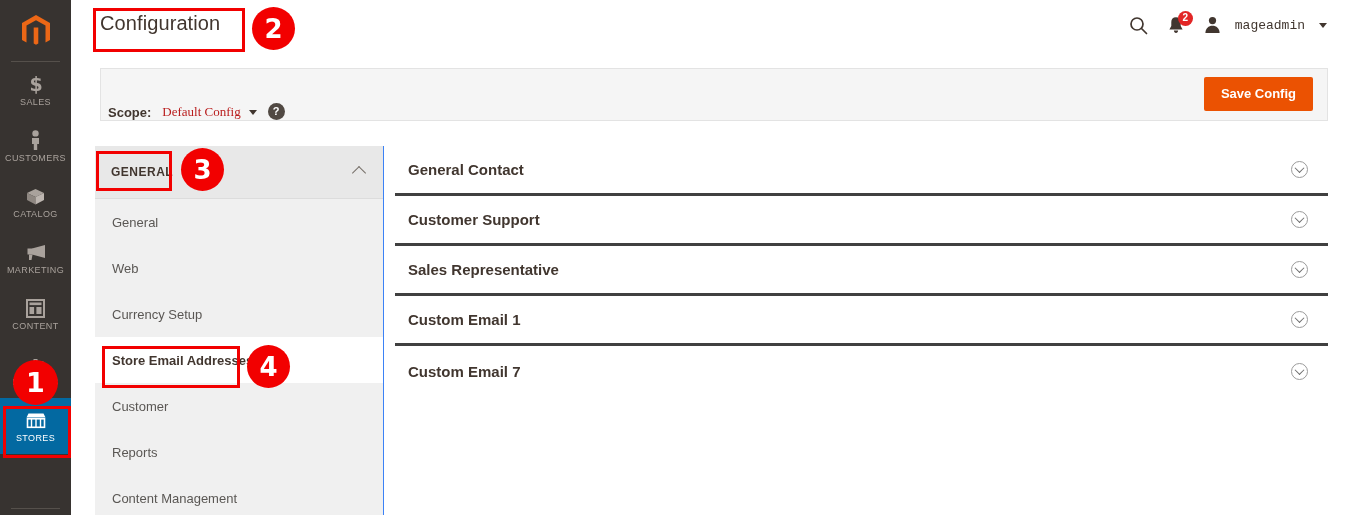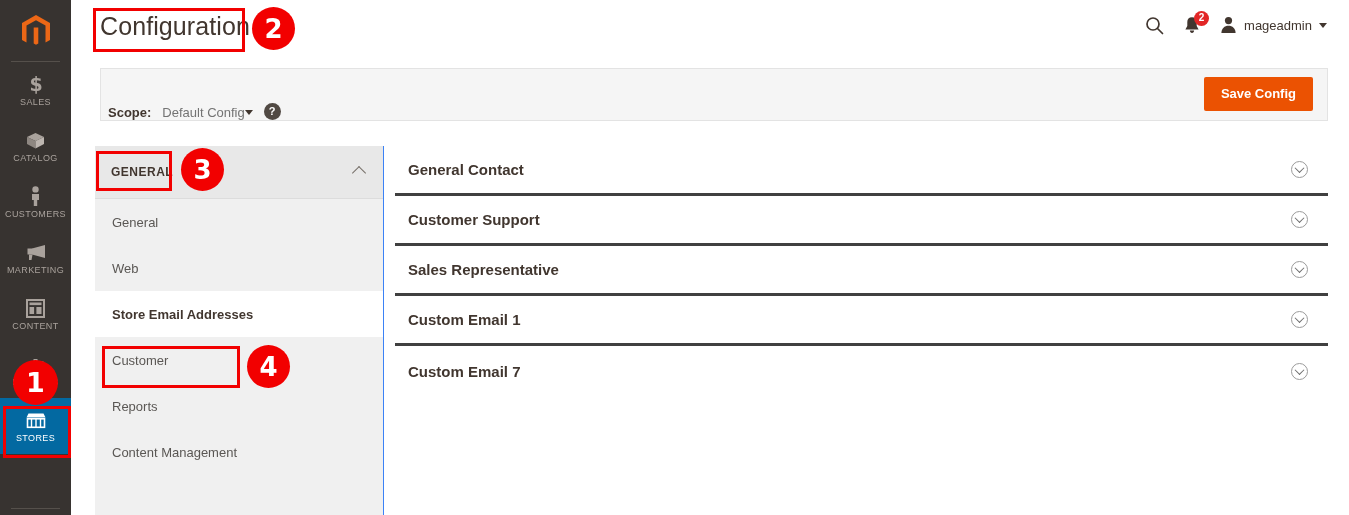--- a/index.html
+++ b/index.html
@@ -84,21 +84,21 @@
   .page-header {
     position: absolute;
     left: 71px; top: 0;
     width: 1278px;
     height: 62px;
     background: #ffffff;
   }
   .page-title {
     position: absolute;
     left: 29px; top: 12px;
-    font-size: 25px;
+    font-size: 20px;
     color: #41362f;
     font-weight: normal;
     letter-spacing: 0.1px;
     white-space: nowrap;
   }
   .header-right {
     position: absolute;
     right: 22px; top: 10px;
     display: flex;
     align-items: center;
@@ -125,22 +125,23 @@
     display: flex;
     align-items: center;
     justify-content: center;
     padding: 0 2px;
     box-sizing: border-box;
     line-height: 1;
   }
   .user-menu {
     display: flex;
     align-items: center;
-    gap: 7px;
-    cursor: pointer;
+    gap: 14px;
+    cursor: pointer;
+    font-family: Liberation Mono, monospace;
   }
   .user-name {
     font-size: 13px;
     color: #41362f;
   }
   .caret-down {
     width: 0; height: 0;
     border-left: 4px solid transparent;
     border-right: 4px solid transparent;
     border-top: 5px solid #41362f;
@@ -165,24 +166,25 @@
     gap: 11px;
   }
   .scope-label {
     font-size: 13px;
     font-weight: bold;
     color: #41362f;
   }
   .scope-select {
     display: flex;
     align-items: center;
-    gap: 0;
+    gap: 8px;
     cursor: pointer;
     font-size: 13px;
-    color: #737373;
+    color: #b91c1c;
+    font-family: Liberation Serif, serif;
   }
   .help-icon {
     width: 17px; height: 17px;
     border-radius: 50%;
     background: #514943;
     color: #fff;
     font-size: 11px;
     font-weight: bold;
     display: flex;
     align-items: center;
@@ -341,37 +343,37 @@
       <span class="ico">
         <svg width="14" height="20" viewBox="0 0 14 20">
           <text x="7" y="17" font-family="DejaVu Sans, sans-serif" font-size="19" font-weight="bold" fill="#a9a29c" text-anchor="middle">$</text>
         </svg>
       </span>
       <span class="nav-label">SALES</span>
     </div>
 
     <div class="nav-item">
       <span class="ico">
+        <svg width="13" height="21" viewBox="0 0 13 21">
+          <circle cx="6.5" cy="3.4" r="3.2" fill="#a9a29c"></circle>
+          <path d="M3 8 L10 8 L10 14 L8.2 14 L8.2 20 L4.8 20 L4.8 14 L3 14 Z" fill="#a9a29c"></path>
+        </svg>
+      </span>
+      <span class="nav-label">CUSTOMERS</span>
+    </div>
+
+    <div class="nav-item">
+      <span class="ico">
         <svg width="21" height="19" viewBox="0 0 21 19">
           <path d="M10.5 2 L19 6 L10.5 10 L2 6 Z" fill="#a9a29c"></path>
           <path d="M2 6 L2 13 L10.5 17.5 L10.5 10 Z" fill="#8e8781"></path>
           <path d="M19 6 L19 13 L10.5 17.5 L10.5 10 Z" fill="#bdb6b0"></path>
         </svg>
       </span>
       <span class="nav-label">CATALOG</span>
-    </div>
-
-    <div class="nav-item">
-      <span class="ico">
-        <svg width="13" height="21" viewBox="0 0 13 21">
-          <circle cx="6.5" cy="3.4" r="3.2" fill="#a9a29c"></circle>
-          <path d="M3 8 L10 8 L10 14 L8.2 14 L8.2 20 L4.8 20 L4.8 14 L3 14 Z" fill="#a9a29c"></path>
-        </svg>
-      </span>
-      <span class="nav-label">CUSTOMERS</span>
     </div>
 
     <div class="nav-item">
       <span class="ico">
         <svg width="22" height="18" viewBox="0 0 22 18">
           <path d="M20 2 L20 15 L7 11.5 L7 5.5 Z" fill="#a9a29c"></path>
           <rect x="2.5" y="5.5" width="5" height="6" fill="#a9a29c"></rect>
           <path d="M4 11.5 L7.5 11.5 L6.5 17 L4 17 Z" fill="#a9a29c"></path>
         </svg>
       </span>
@@ -467,20 +469,23 @@
       <span class="config-section-title">GENERAL</span>
       <span class="chev-up"></span>
     </div>
 
     <div class="config-item">
       <span>General</span>
     </div>
     <div class="config-item">
       <span>Web</span>
     </div>
+    <div class="config-item">
+      <span>Currency Setup</span>
+    </div>
     <div class="config-item active">
       <span>Store Email Addresses</span>
     </div>
     <div class="config-item">
       <span>Customer</span>
     </div>
     <div class="config-item">
       <span>Reports</span>
     </div>
     <div class="config-item">

